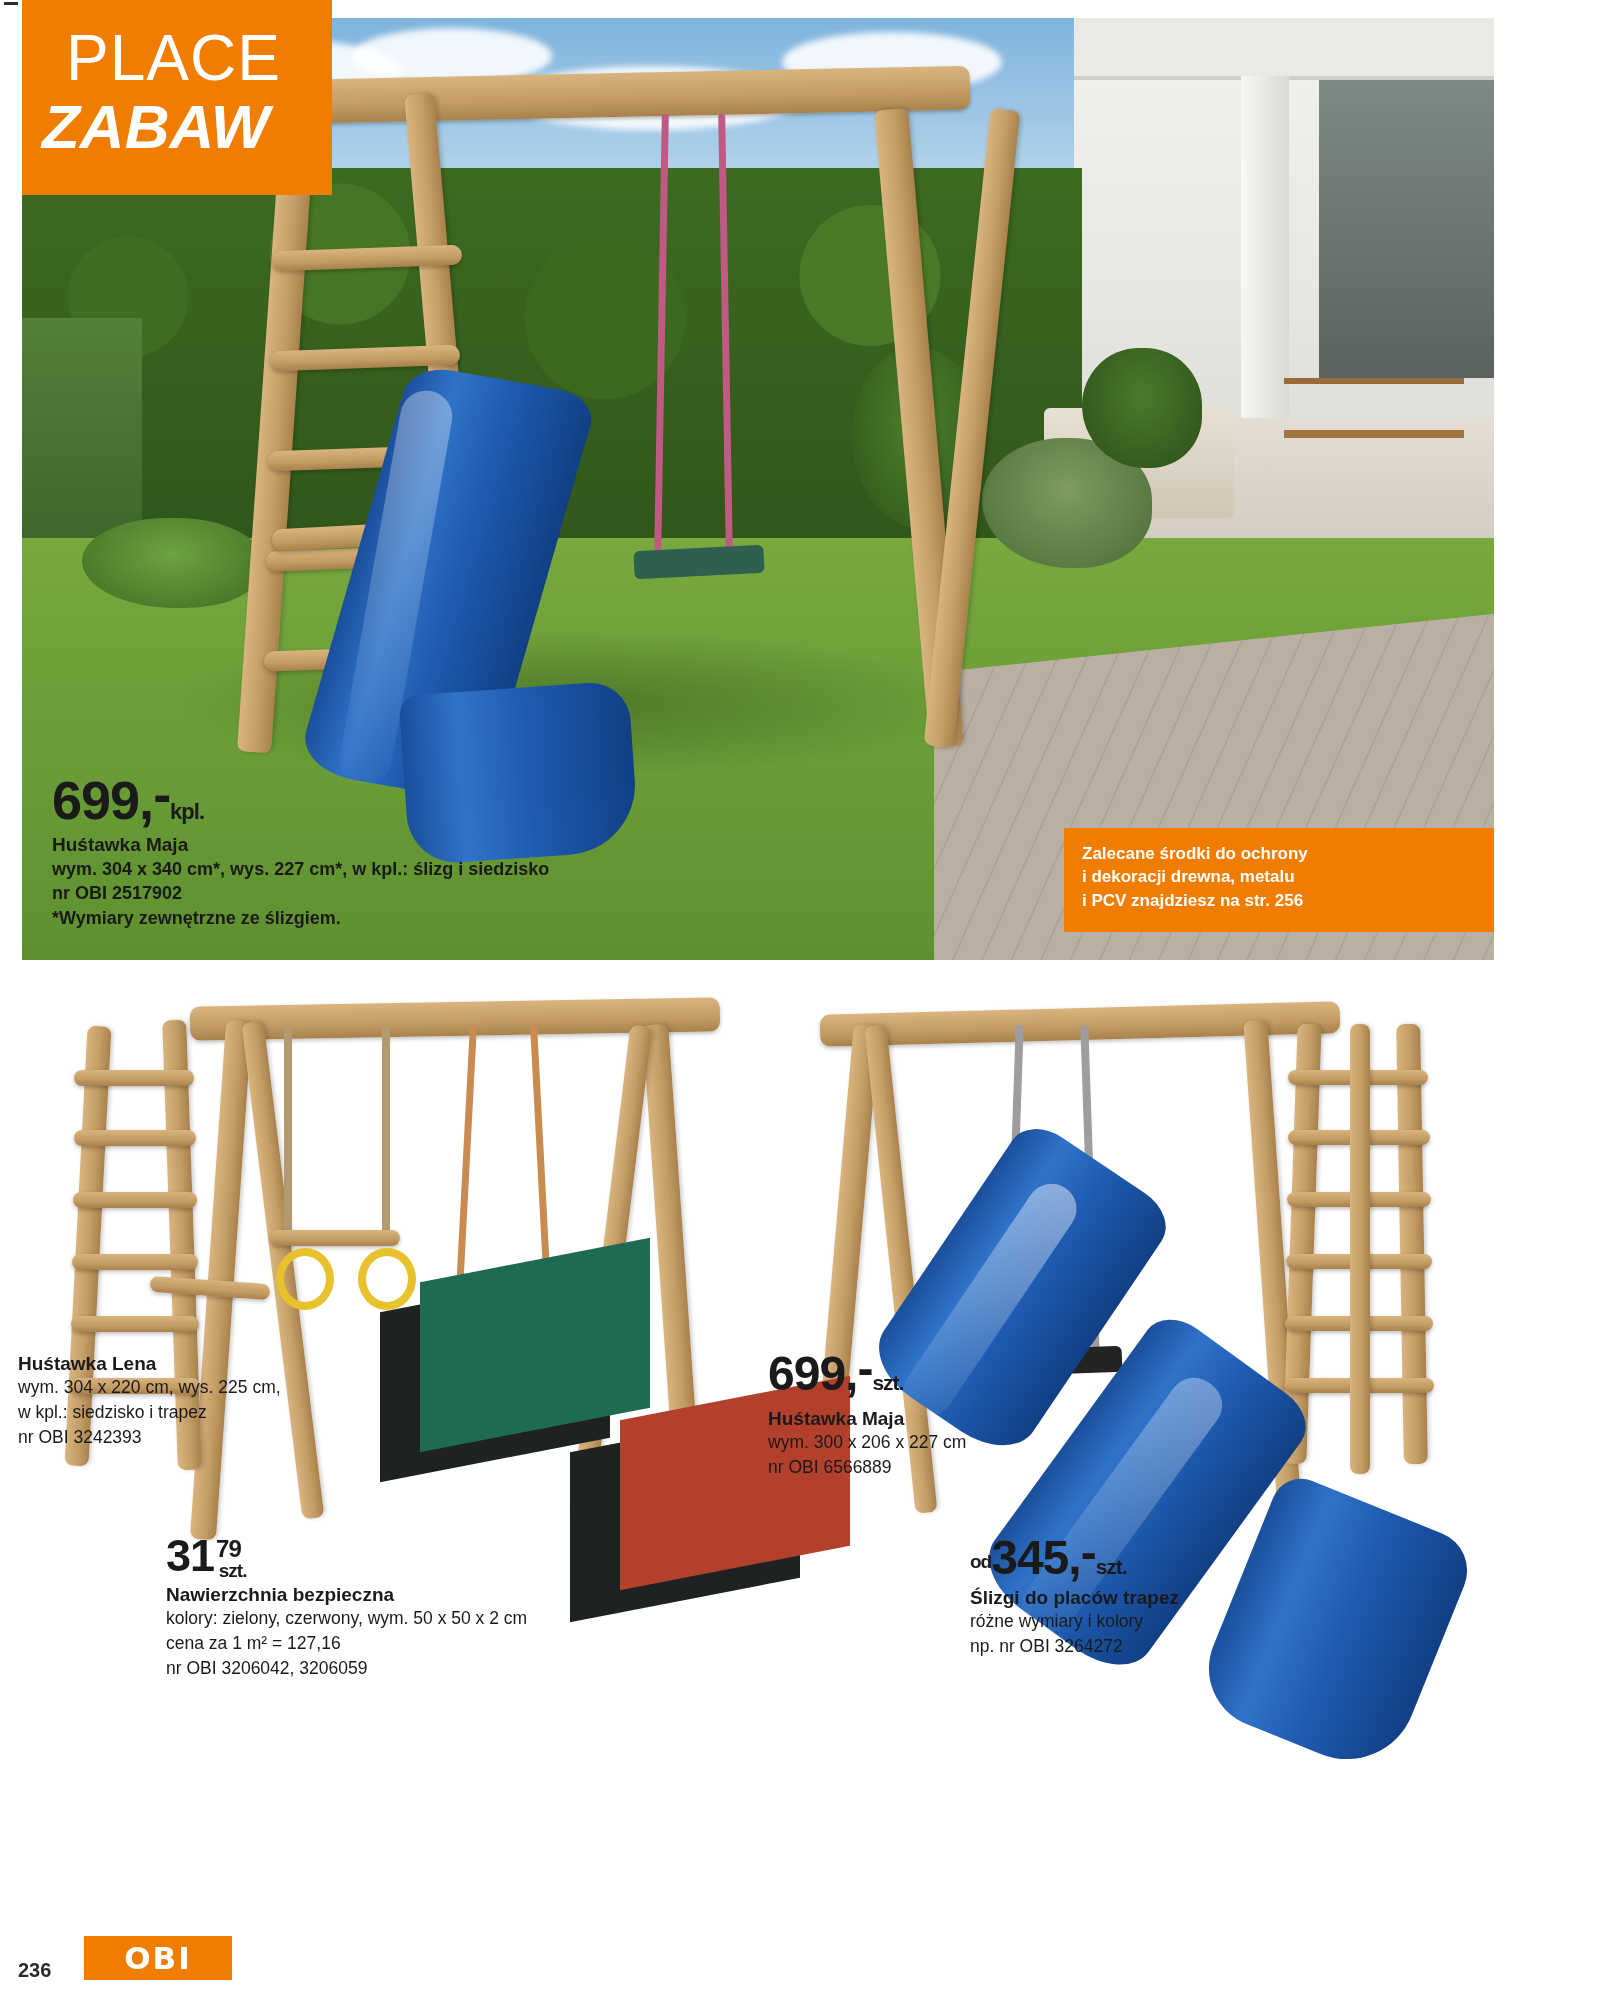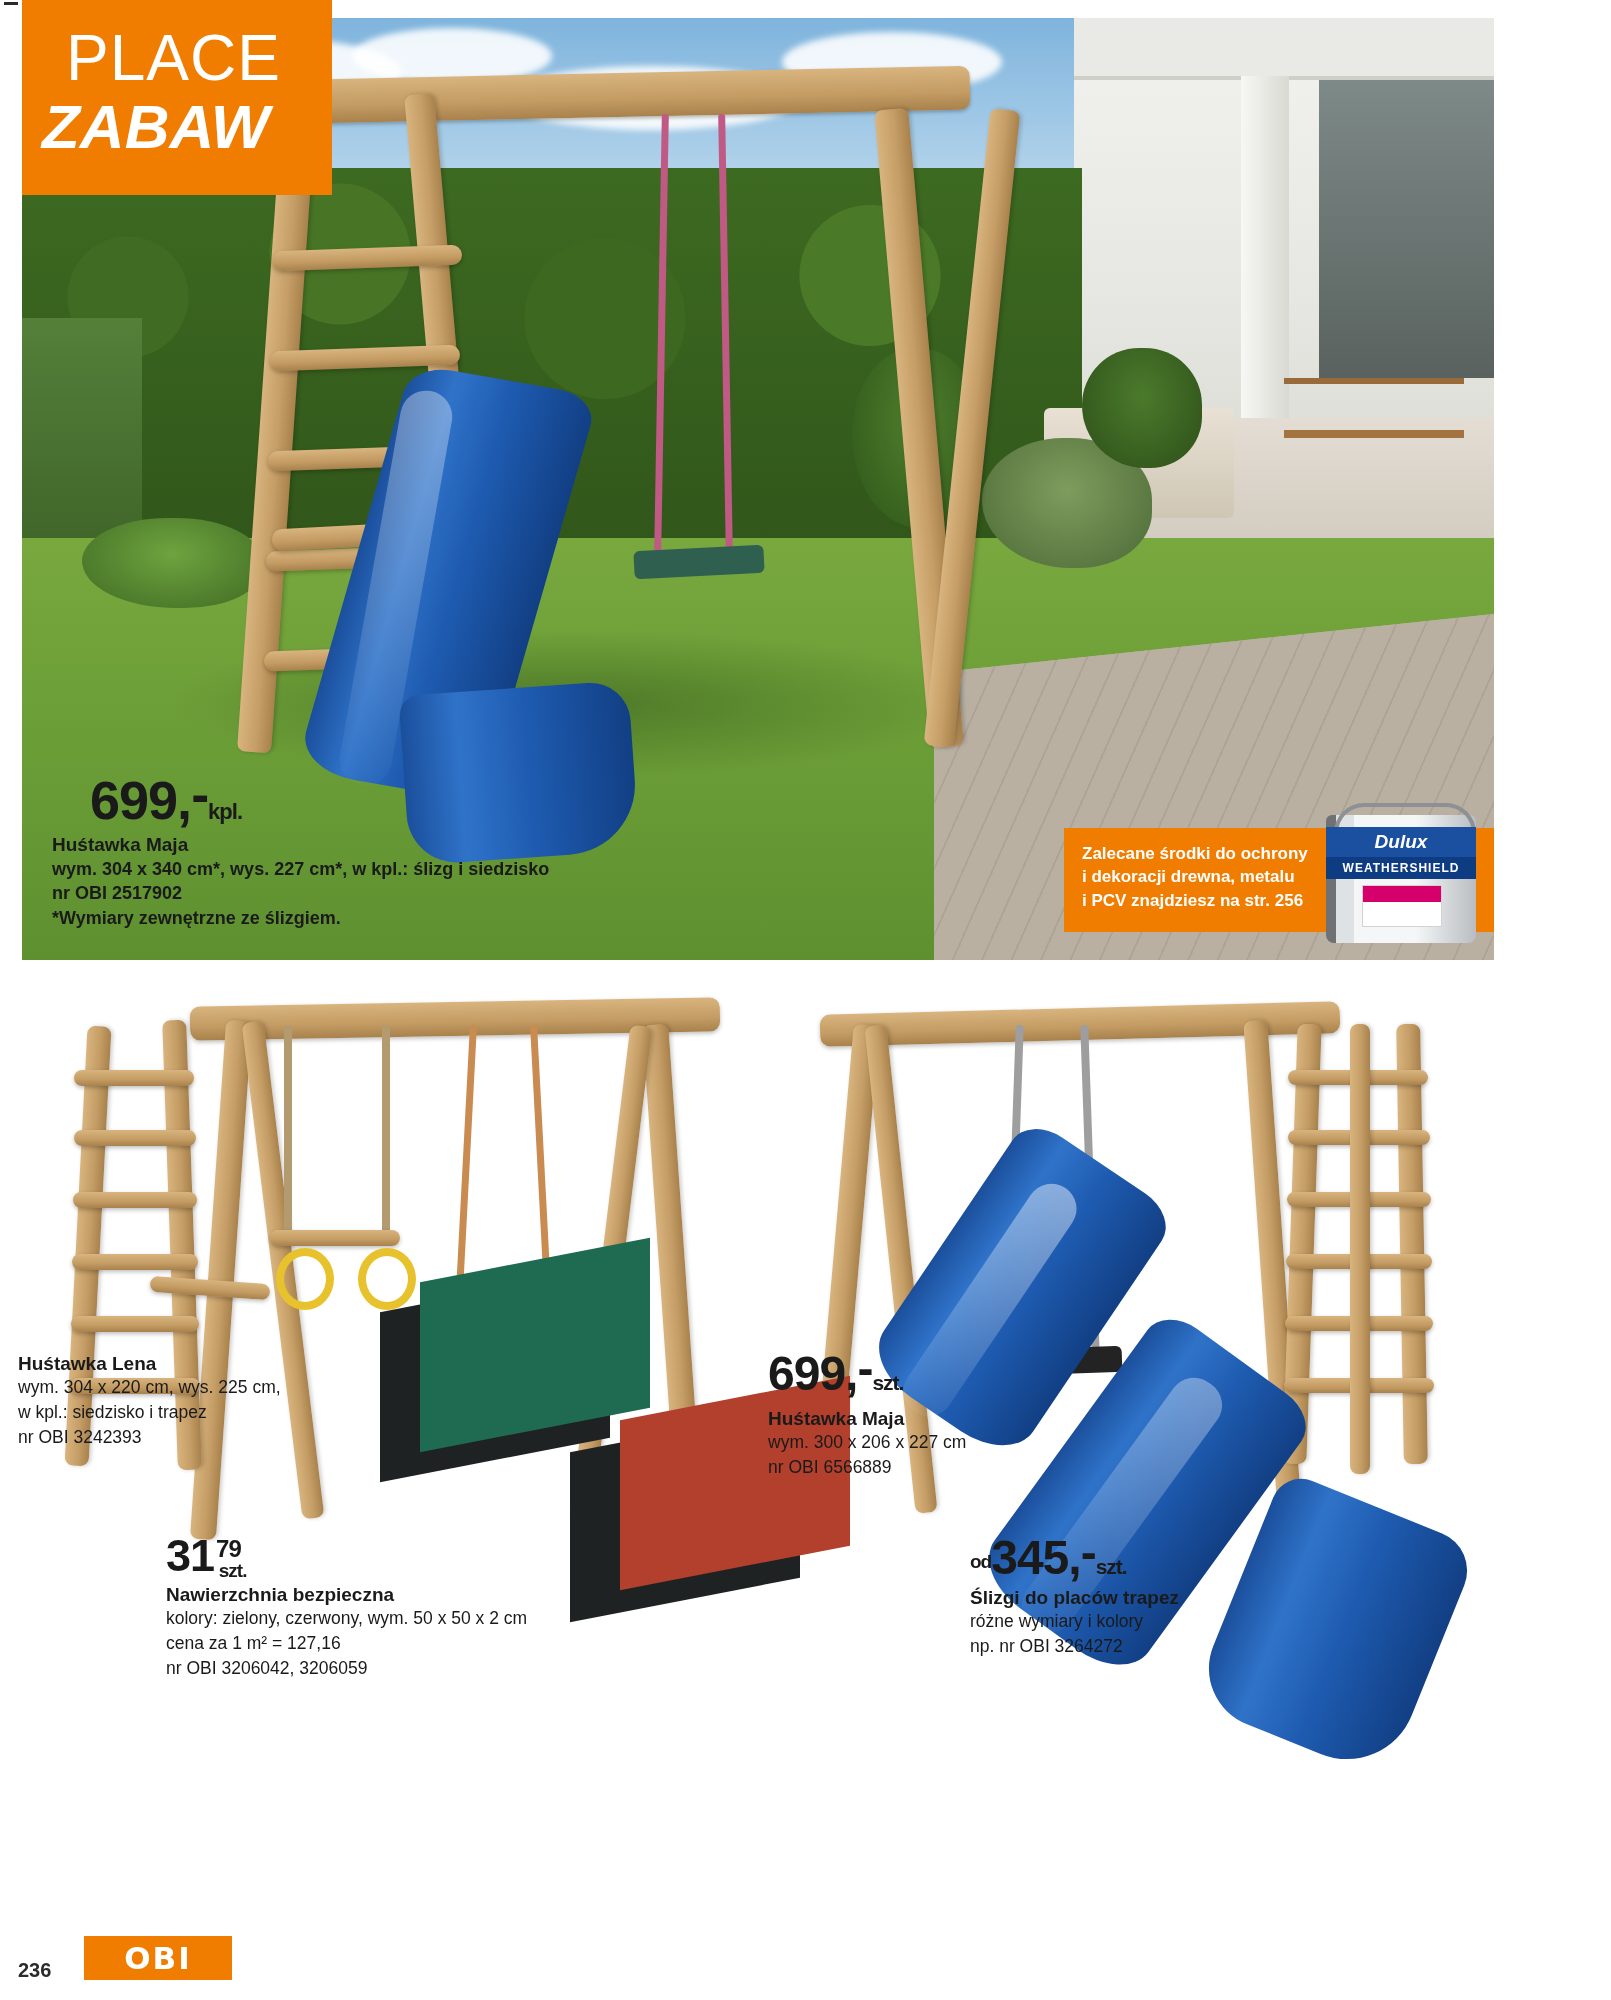--- a/index.html
+++ b/index.html
@@ -169,21 +169,20 @@
   .hero-price-block {
     position: absolute;
     left: 30px;
     bottom: 30px;
     color: #1a1a1a;
   }
   .price-big {
     font-weight: 700;
     letter-spacing: -1px;
     line-height: 1;
-    margin-left: 38px;
   }
   .price-main { font-size: 54px; }
   .price-comma { font-size: 54px; }
   .price-dash { font-size: 54px; position: relative; top: -6px; }
   .price-unit { font-size: 22px; font-weight: 700; }
   .prod-title {
     font-size: 19px;
     font-weight: 700;
     margin-top: 6px;
     line-height: 1.25;
@@ -378,29 +377,20 @@
     <div class="prod-desc">nr OBI 2517902</div>
     <div class="prod-note">*Wymiary zewnętrzne ze ślizgiem.</div>
   </div>
 
   <div class="reco-box">
     <div>Zalecane środki do ochrony</div>
     <div>i dekoracji drewna, metalu</div>
     <div>i PCV znajdziesz na str. 256</div>
   </div>
 
-  <div class="paint-can">
-    <div class="can-body"></div>
-    <div class="can-handle"></div>
-    <div class="can-label-top">Dulux</div>
-    <div class="can-label-mid">WEATHERSHIELD</div>
-    <div class="can-swatch">
-      <div class="can-swatch-bar"></div>
-    </div>
-  </div>
 </div>
 
 <div class="badge">
   <div class="badge-l1">PLACE</div>
   <div class="badge-l2">ZABAW</div>
 </div>
 
 <div class="lower">
 
   <div class="swing-photo" style="left:40px;top:20px;width:720px;height:580px;">

